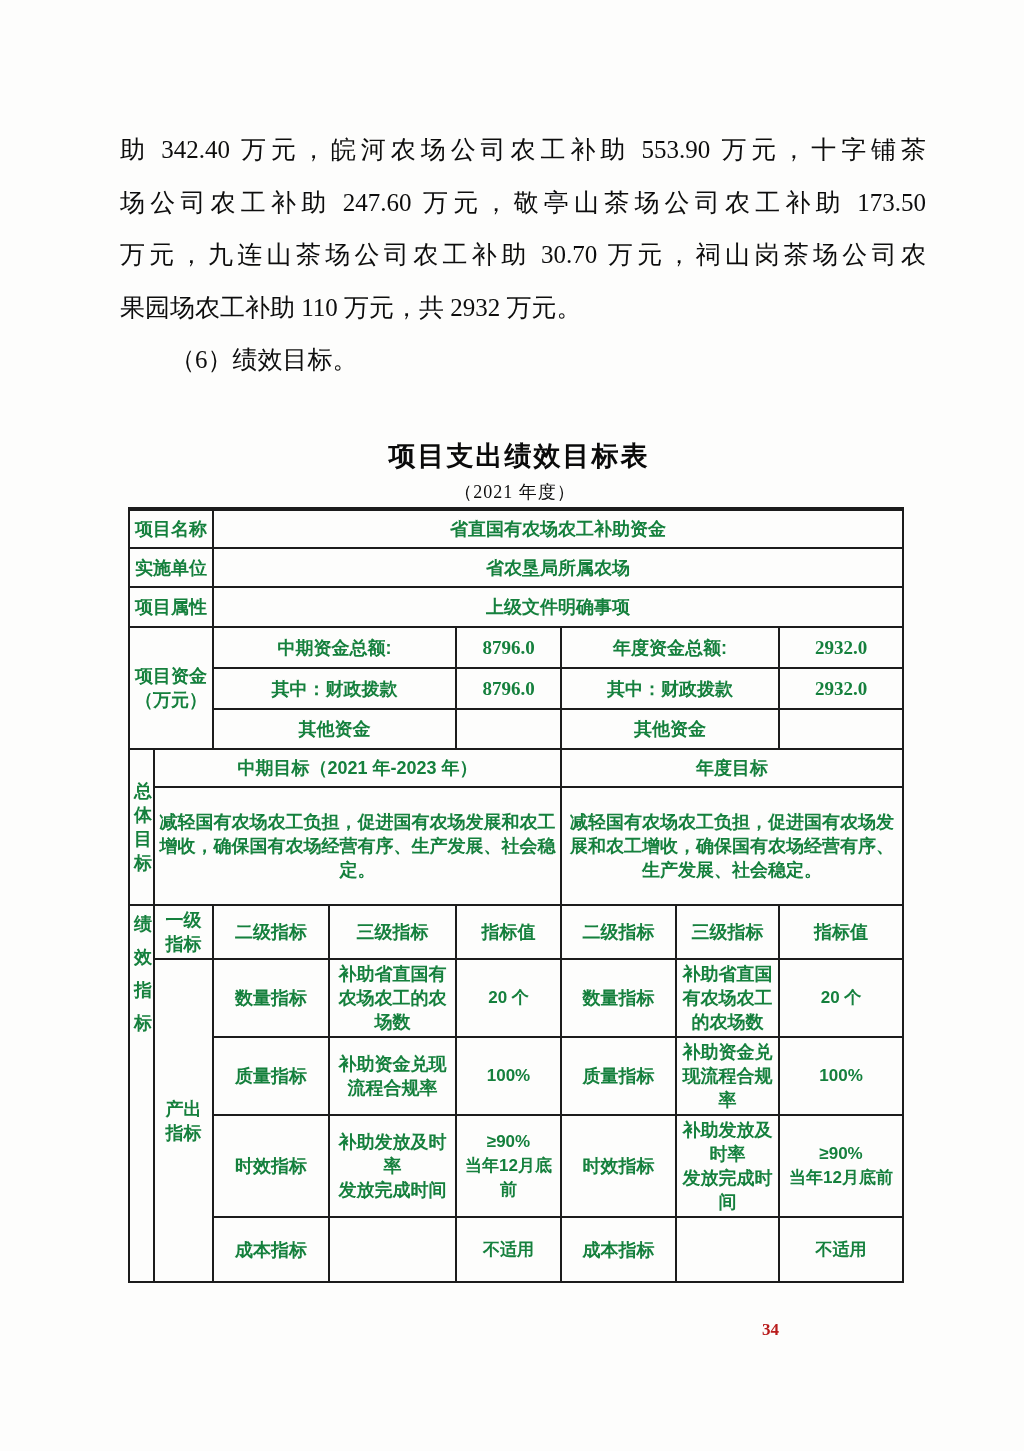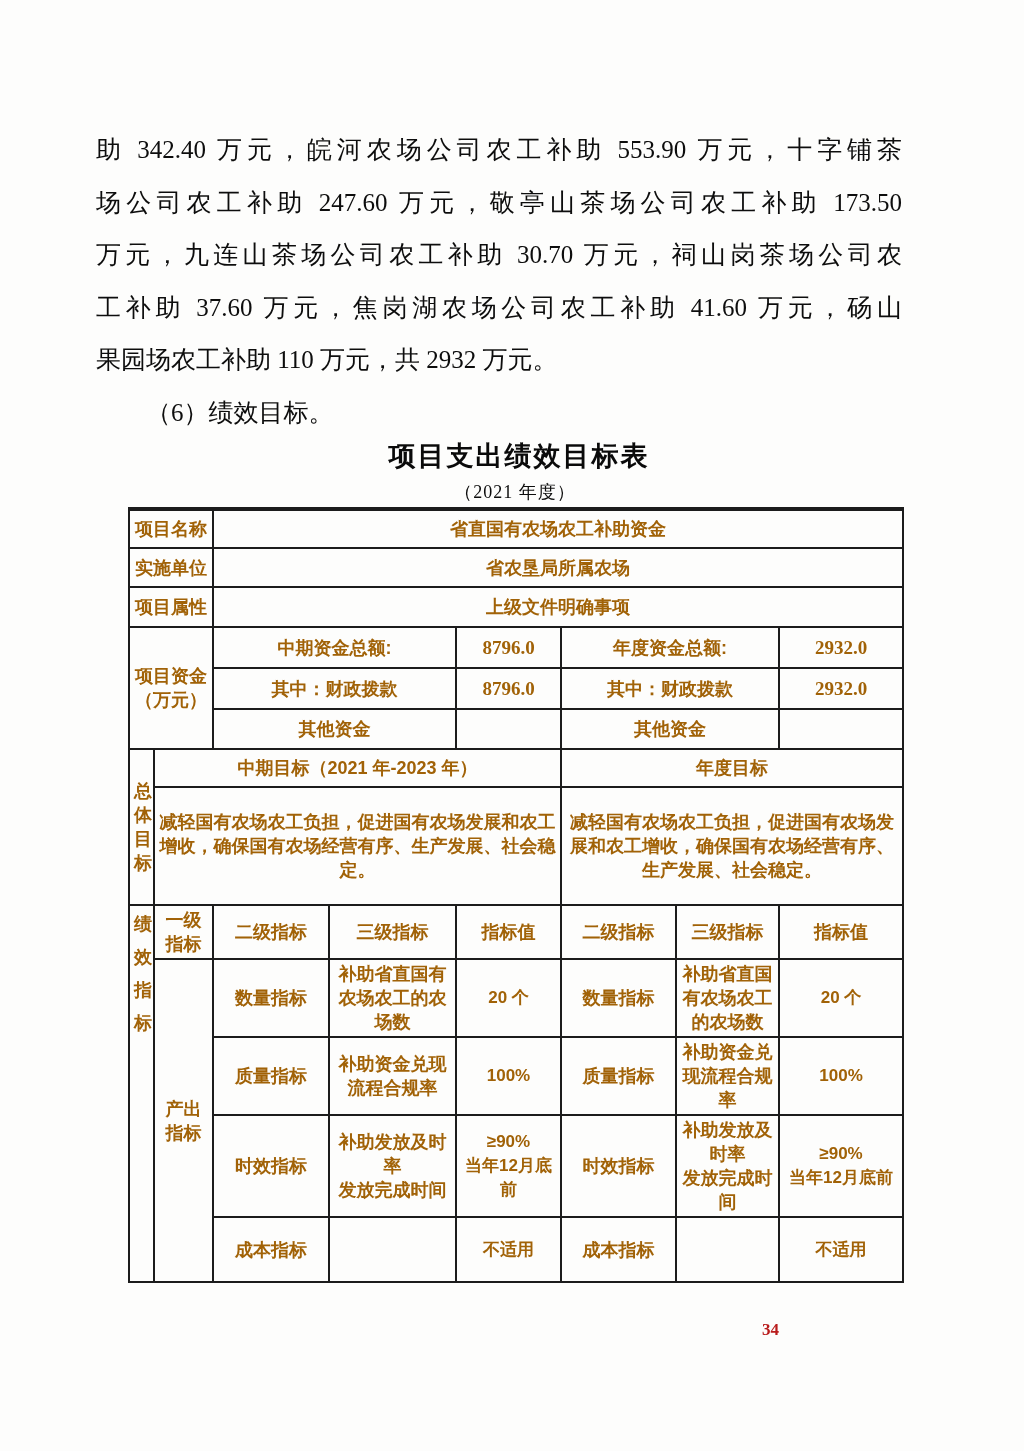--- a/index.html
+++ b/index.html
@@ -3,36 +3,36 @@
 <meta charset="utf-8">
 <style>
   html,body{margin:0;padding:0;}
   body{
     width:1024px;height:1451px;position:relative;
     background:#fdfdfc;color:#111;
     font-family:"Liberation Serif","DejaVu Serif",serif;
     overflow:hidden;
   }
   
-  .para{position:absolute;left:96px;top:124px;width:806px;
+  .para{position:absolute;left:120px;top:124px;width:806px;
     font-size:25px;line-height:52.5px;color:#0d0d0d;}
   .para .line{height:52.5px;}
   .para .just{text-align:justify;text-align-last:justify;}
   .para .indent{padding-left:50px;}
   
   .tbl-title{position:absolute;left:132px;top:438px;width:774px;
     text-align:center;font-size:27px;font-weight:bold;letter-spacing:2px;color:#0a0a0a;}
   .tbl-subtitle{position:absolute;left:128px;top:480px;width:774px;
     text-align:center;font-size:18px;color:#0d0d0d;letter-spacing:1px;}
   
   table.perf{
     position:absolute;left:128px;top:507px;width:774px;
     border-collapse:collapse;table-layout:fixed;
     font-family:"Liberation Sans","DejaVu Sans",sans-serif;
-    font-weight:bold;font-size:18px;color:#a16207;
+    font-weight:bold;font-size:18px;color:#15803d;
   }
   table.perf td{
     border:2px solid #1c1c1c;
     text-align:center;vertical-align:middle;
     padding:2px 4px;line-height:24px;
     white-space:pre-line;word-break:break-word;
     overflow:hidden;
   }
   table.perf tr.first td{border-top:4px solid #1c1c1c;}
   
@@ -60,21 +60,20 @@
   .page-num{position:absolute;left:762px;top:1320px;
     font-size:17px;font-weight:bold;color:#b91c1c;}
 </style>
 </head>
 <body>
 
 <div class="para">
   <div class="line just">助 342.40 万元，皖河农场公司农工补助 553.90 万元，十字铺茶</div>
   <div class="line just">场公司农工补助 247.60 万元，敬亭山茶场公司农工补助 173.50</div>
   <div class="line just">万元，九连山茶场公司农工补助 30.70 万元，祠山岗茶场公司农</div>
-  <div class="line just">工补助 37.60 万元，焦岗湖农场公司农工补助 41.60 万元，砀山</div>
   <div class="line">果园场农工补助 110 万元，共 2932 万元。</div>
   <div class="line indent">（6）绩效目标。</div>
 </div>
 
 <div class="tbl-title">项目支出绩效目标表</div>
 <div class="tbl-subtitle">（2021 年度）</div>
 
 <table class="perf">
   <colgroup>
     <col style="width:25px">

